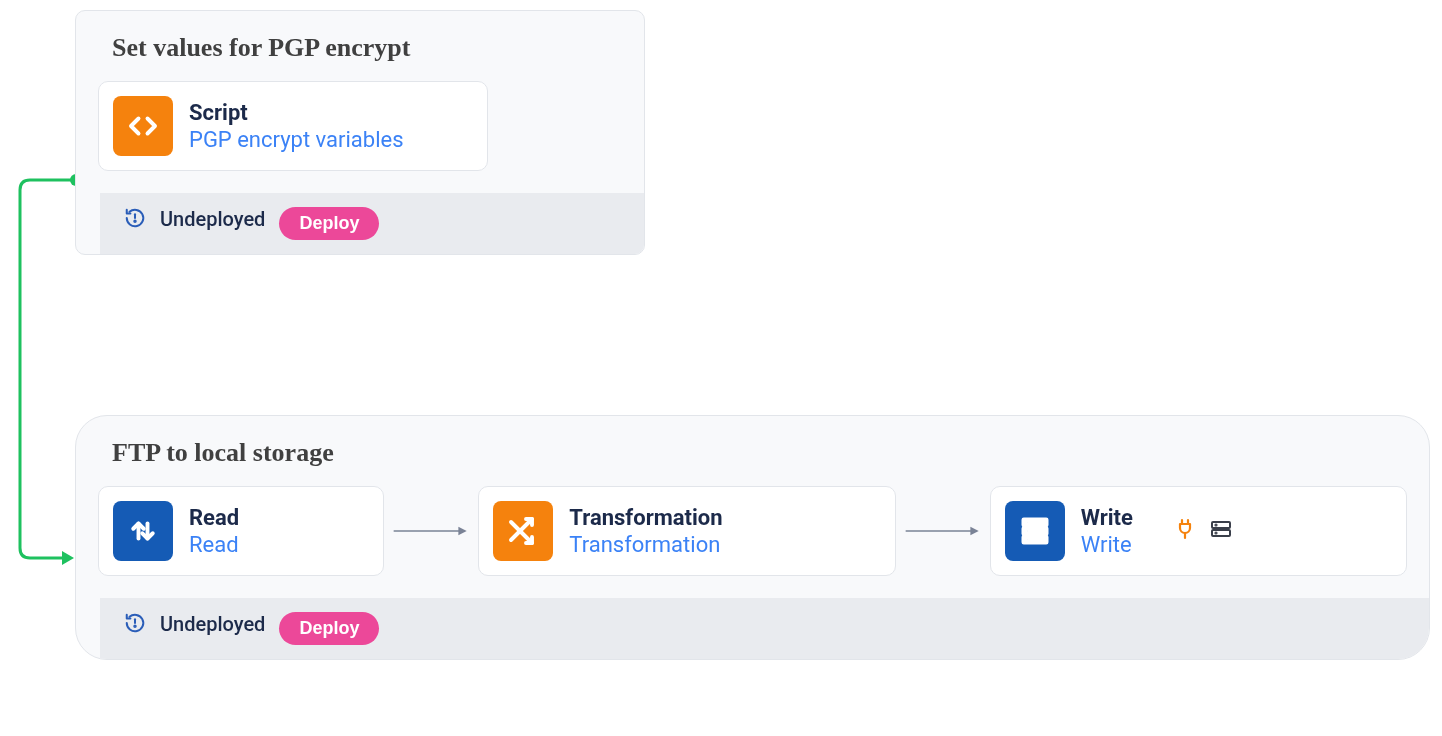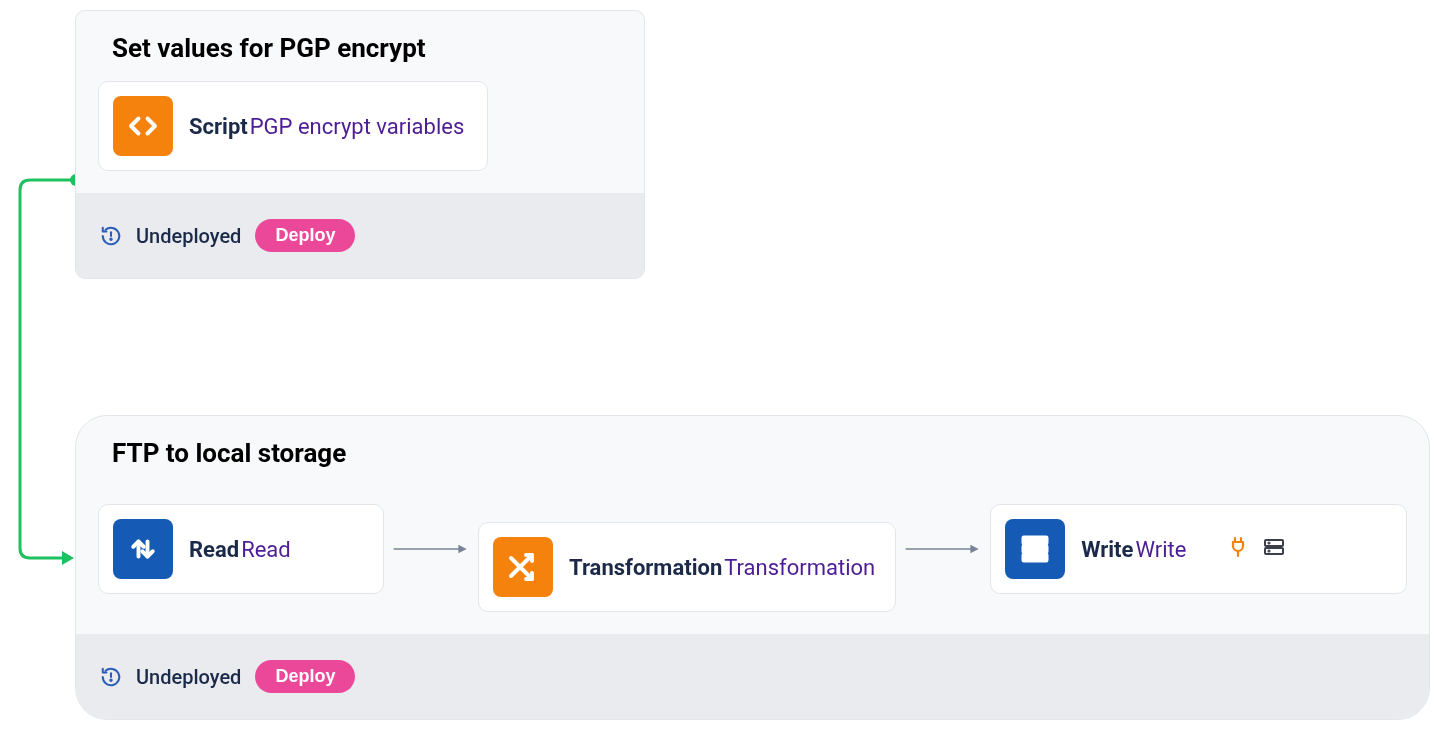--- a/index.html
+++ b/index.html
@@ -21,22 +21,23 @@
     border: 1px solid #e2e5ea;
     border-radius: 10px;
     overflow: hidden;
   }
   .workflow-header {
     padding: 22px 36px 0 36px;
   }
   .workflow-title {
     font-size: 26px;
     font-weight: 700;
-    color: #000000;
+    color: #404040;
     margin-bottom: 18px;
+    font-family: Liberation Serif, serif;
   }
   .steps-row {
     display: flex;
     align-items: center;
     padding: 0 22px 22px 22px;
     gap: 0;
   }
   .step-card {
     background: #ffffff;
     border: 1px solid #e2e5ea;
@@ -52,37 +53,38 @@
     height: 60px;
     border-radius: 8px;
     display: flex;
     align-items: center;
     justify-content: center;
     flex-shrink: 0;
   }
   .step-icon.orange { background: #f5820d; }
   .step-icon.blue { background: #155bb5; }
   .step-icon svg { width: 36px; height: 36px; }
-  .step-text { display: flex; gap: 2px; }
+  .step-text { display: flex; flex-direction: column; gap: 2px; }
   .step-title { font-size: 22px; font-weight: 700; color: #1c2a4a; }
-  .step-subtitle { font-size: 22px; font-weight: 400; color: #4c1d95; }
+  .step-subtitle { font-size: 22px; font-weight: 400; color: #3b82f6; }
   .step-arrow {
     flex: 0 0 auto;
     display: flex;
     align-items: center;
     justify-content: center;
     padding: 0 8px;
   }
   .step-arrow svg { display: block; }
   .status-bar {
     background: #e9ebef;
-    padding: 26px 24px;
-    display: flex;
-    align-items: center;
+    padding: 14px 24px;
+    display: flex;
+    align-items: flex-start;
     gap: 14px;
+    margin-left: 24px;
   }
   .status-icon { color: #2a5db8; display: flex; }
   .status-text { font-size: 20px; font-weight: 500; color: #1c2a4a; }
   .deploy-btn {
     background: #ec4899;
     color: #ffffff;
     border: none;
     border-radius: 18px;
     padding: 6px 20px;
     font-size: 18px;
@@ -165,21 +167,21 @@
         </div>
       </div>
 
       <div class="step-arrow" style="width:94px;">
         <svg width="94" height="16" viewBox="0 0 94 16">
           <line x1="2" y1="8" x2="84" y2="8" stroke="#7a8396" stroke-width="2"></line>
           <path d="M 80 3 L 90 8 L 80 13 Z" fill="#7a8396"></path>
         </svg>
       </div>
 
-      <div class="step-card" style="width:432px;margin-top:36px;">
+      <div class="step-card" style="width:432px;">
         <div class="step-icon orange">
           <svg viewBox="0 0 24 24" fill="none" stroke="#ffffff" stroke-width="2.6" stroke-linecap="round" stroke-linejoin="round">
             <path d="M4 18 L18 4"></path>
               <path d="M14 4 L18 4 L18 8"></path>
             <path d="M4 6 L18 20"></path>
               <path d="M18 16 L18 20 L14 20"></path>
           </svg>
         </div>
         <div class="step-text">
           <div class="step-title">Transformation</div>

